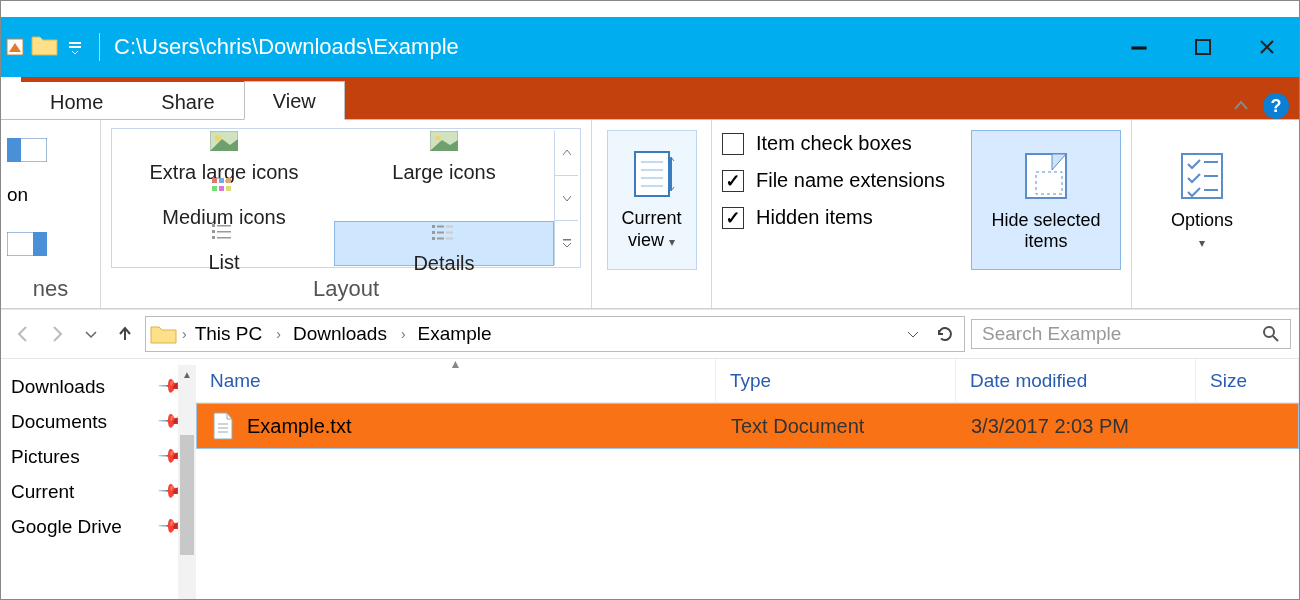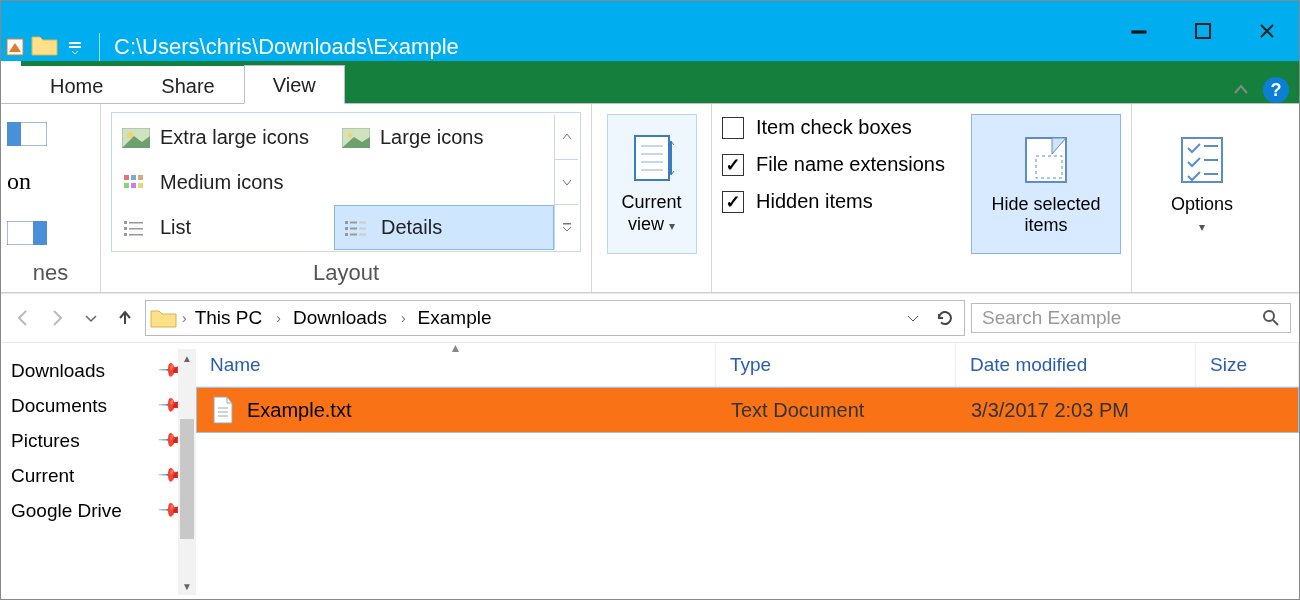--- a/index.html
+++ b/index.html
@@ -1,30 +1,30 @@
 <!DOCTYPE html>
 <html><head>
 <meta charset="utf-8">
 <style>
   * { box-sizing: border-box; margin: 0; padding: 0; font-family: "Segoe UI", Tahoma, sans-serif; }
   body { width: 1300px; height: 600px; background: #fff; overflow: hidden; border: 1px solid #888; }
 
   
-  .titlebar { height: 60px; background: #00aeef; display: flex; align-items: flex-end; color: #fff; }
+  .titlebar { height: 60px; background: #00aeef; display: flex; align-items: center; color: #fff; margin-top: 16px; }
   .titlebar-left { display: flex; align-items: center; padding: 0 4px; gap: 6px; }
   .tl-quick { width: 20px; height: 20px; display:flex;align-items:center;justify-content:center;}
   .tl-folder { width: 28px; height: 28px; }
   .tl-sep { width: 1px; height: 28px; background: rgba(255,255,255,0.6); margin: 0 8px; }
   .tl-path { font-size: 22px; }
   .titlebar-spacer { flex: 1; }
   .winbtn { width: 64px; height: 60px; display:flex; align-items:center; justify-content:center; }
   .winbtn svg { stroke:#000; }
 
   
-  .tabstrip { height: 42px; background:#15803d; display:flex; align-items:flex-end; position:relative; border-bottom:0;justify-content:flex-end;}
+  .tabstrip { height: 42px; background:#c2410c; display:flex; align-items:flex-end; position:relative; border-bottom:0;justify-content:flex-end;}
   .tabstrip-left-pad { width: 20px; height:100%; background:#fff;}
   .tab { padding: 8px 28px 6px; font-size: 20px; color:#222; border: 1px solid transparent; border-bottom:none; position:relative; top:1px; background:#fff;}
   .tab.active { border-color:#bfbfbf; border-bottom:1px solid #fff; background:#fff; z-index:2;}
   .tabstrip-right { margin-left:auto; display:flex; align-items:center; padding-right:10px; gap:10px;}
   .collapse-caret { width:24px; height:24px; display:flex;align-items:center;justify-content:center; color:#888;}
   .help-icon { width:26px; height:26px; border-radius:50%; background:#0b7ed6; color:#fff; display:flex;align-items:center;justify-content:center; font-weight:bold; font-size:18px;}
 
   
   .ribbon { height: 190px; background:#fff; border-top:1px solid #bfbfbf; border-bottom:1px solid #d0d0d0; display:flex; position:relative; overflow:hidden;}
   .ribgroup { display:flex; flex-direction:column; border-right:1px solid #d8d8d8; height:100%; }
@@ -33,21 +33,21 @@
 
   
   .panes { width: 100px; padding-left:0;}
   .panes .ribgroup-body { flex-direction:column; gap:22px; padding-top:18px; padding-left:6px;}
   .pane-icon { width:40px; height:24px; }
 
   
   .layout-list { border:1px solid #c8d8ec; padding:2px; width: 470px; height:140px; display:flex; position:relative;}
   .layout-cols { display:flex; flex-direction:column; flex:1;}
   .layout-row { display:flex; }
-  .layout-item { width: 220px; height: 45px; display:flex; align-items:center; gap:10px; padding:0 8px; font-size:20px; color:#222;}
+  .layout-item { width: 220px; height: 45px; display:flex; align-items:center; gap:10px; padding:0 8px; font-size:20px; color:#222;flex-direction:column;}
   .layout-item.selected { background:#cfe6ff; border:1px solid #8ab8e6;}
   .layout-icon { width:28px; height:20px; display:inline-block;}
   .layout-scroll { width:24px; display:flex; flex-direction:column;}
   .layout-scroll-btn { flex:1; border-left:1px solid #c8d8ec; display:flex;align-items:center;justify-content:center;}
   .layout-scroll-btn + .layout-scroll-btn { border-top:1px solid #c8d8ec;}
 
   
   .currview { width:120px; }
   .currview .ribgroup-body{flex-direction:column;align-items:center;justify-content:flex-start;gap:6px; padding-top:10px;}
   .currview-btn { border:1px solid #bcd6ef; background:#eef6fe; width:90px; height:140px; display:flex;flex-direction:column;align-items:center;justify-content:center;gap:6px;}
@@ -175,21 +175,21 @@
 <div class="ribbon">
 
   <div class="ribgroup panes">
     <div class="ribgroup-body">
       <span class="pane-icon">
         <svg width="40" height="24">
             <rect x="0" y="0" width="40" height="24" fill="#fff" stroke="#4a7ab5"></rect>
             <rect x="0" y="0" width="14" height="24" fill="#4a90d9"></rect>
           </svg>
       </span>
-      <span style="font-size:24px;font-family:Liberation Serif, serif;">on</span>
+      <span style="font-size:19px;">on</span>
       <span class="pane-icon" style="margin-top:4px;">
         <svg width="40" height="24">
             <rect x="0" y="0" width="40" height="24" fill="#fff" stroke="#4a7ab5"></rect>
             <rect x="26" y="0" width="14" height="24" fill="#4a90d9"></rect>
           </svg>
       </span>
     </div>
     <div class="ribgroup-label">nes</div>
   </div>
 

